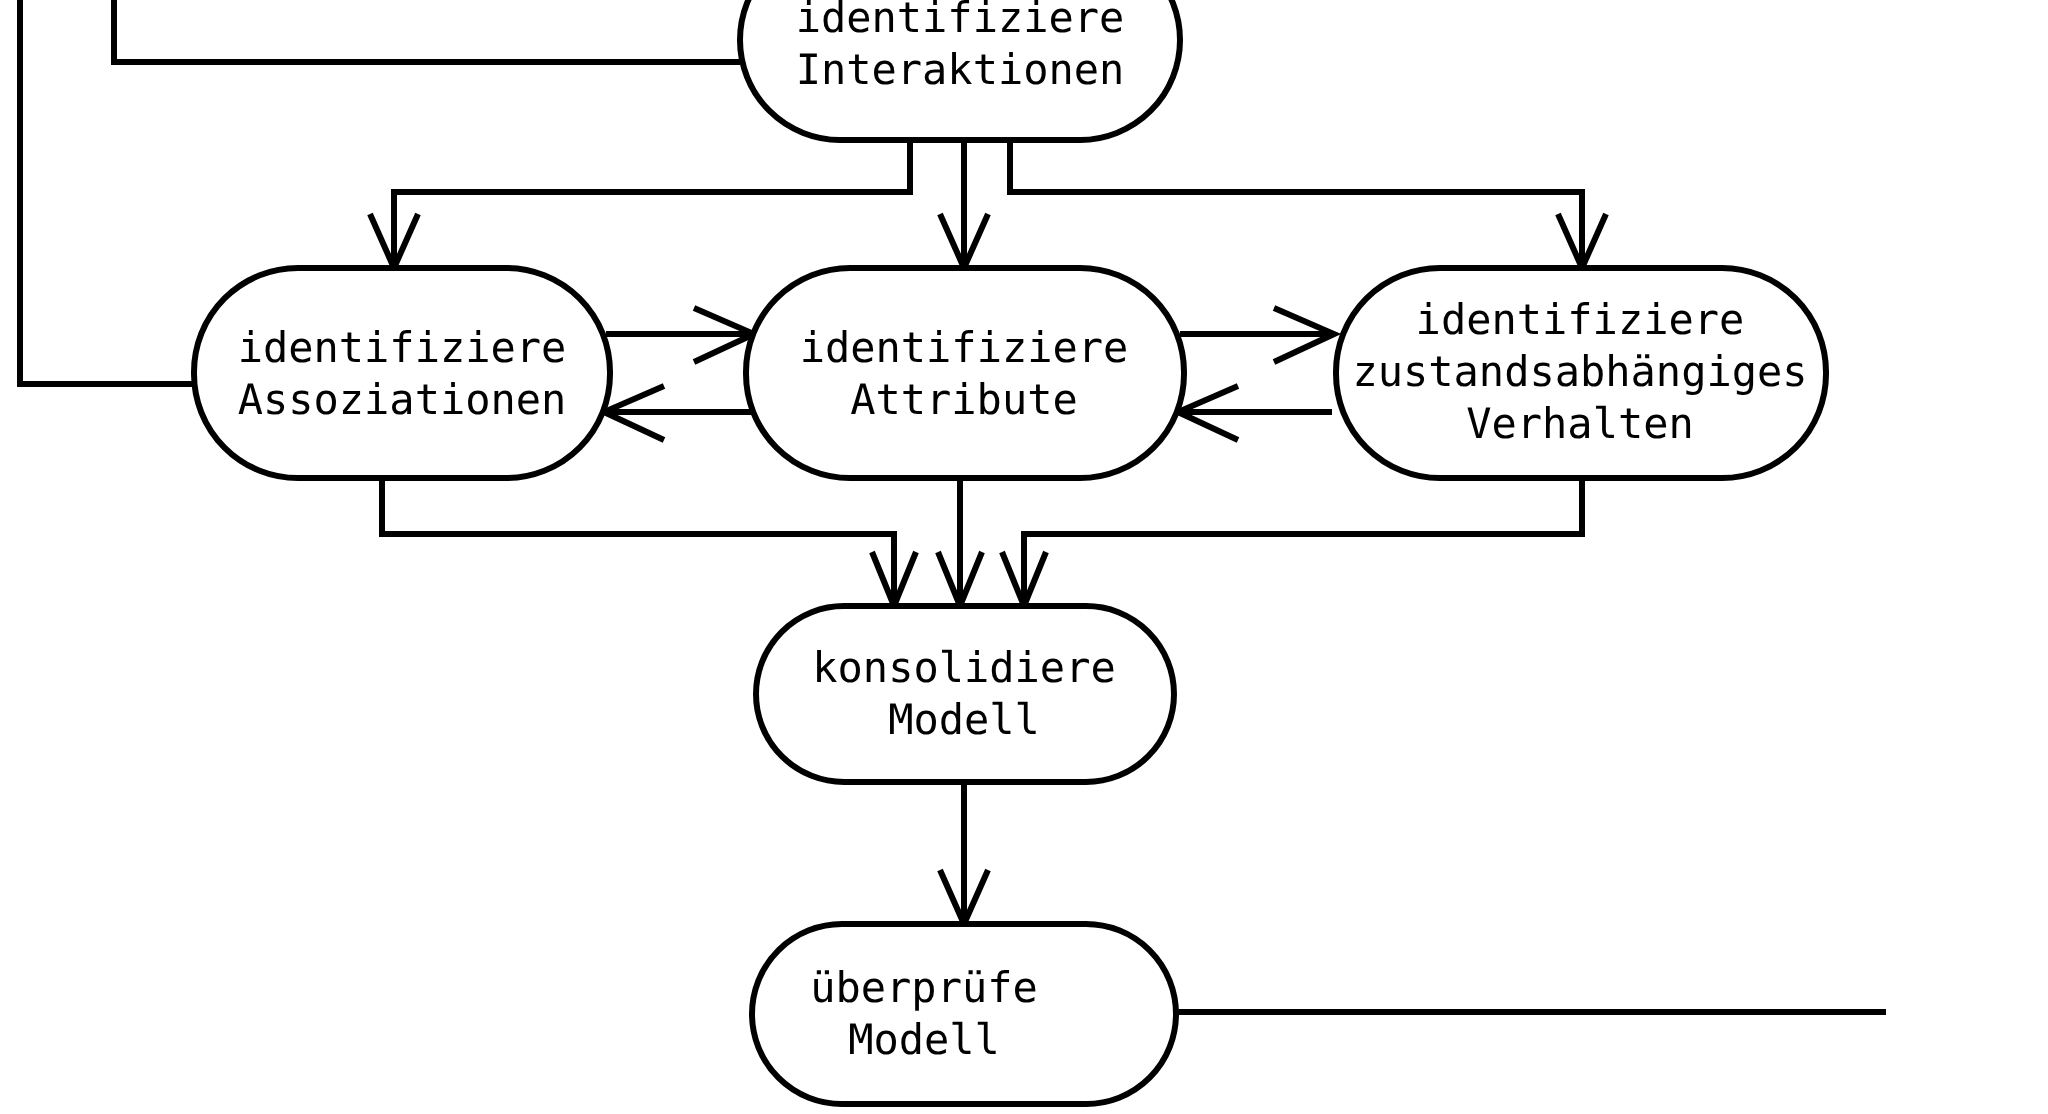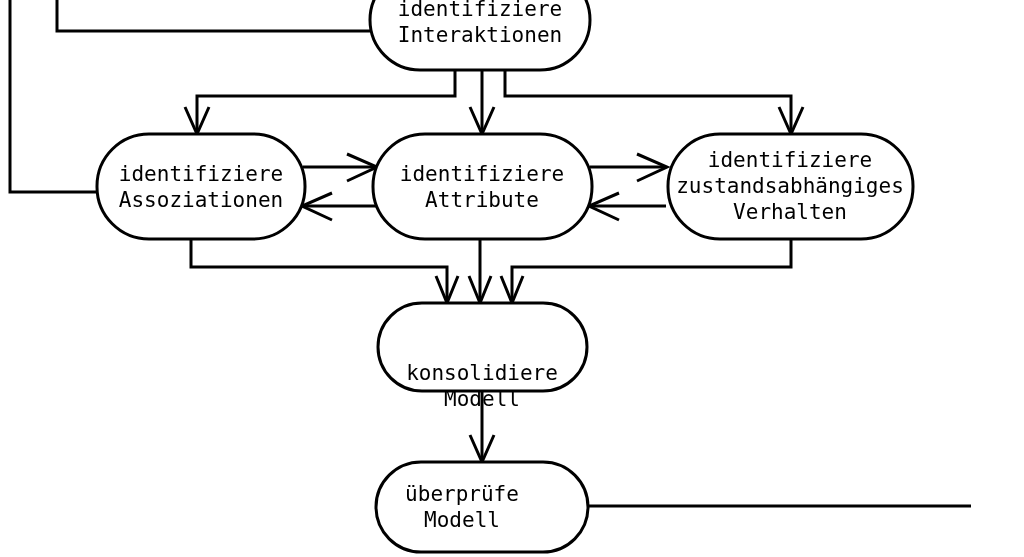--- a/index.html
+++ b/index.html
@@ -8,21 +8,20 @@
     padding: 0;
     background: #ffffff;
   }
   #canvas {
     position: relative;
     width: 943px;
     height: 557px;
     background: #ffffff;
     overflow: hidden;
     font-family: "DejaVu Sans Mono", "Liberation Mono", monospace;
-    padding-left: 28px;
   }
   #canvas svg {
     position: absolute;
     left: 0;
     top: 0;
     width: 1024px;
     height: 557px;
   }
   .node-shape {
     fill: #ffffff;
@@ -130,19 +129,19 @@
   <div class="node-label" style="left:201px; top:187px;">identifiziere
 Assoziationen</div>
 
   <div class="node-label" style="left:482px; top:187px;">identifiziere
 Attribute</div>
 
   <div class="node-label" style="left:790px; top:186px;">identifiziere
 zustandsabhängiges
 Verhalten</div>
 
-  <div class="node-label" style="left:482px; top:347px;margin-top:39px;">konsolidiere
+  <div class="node-label" style="left:482px; top:347px;">konsolidiere
 Modell</div>
 
   <div class="node-label" style="left:462px; top:507px;">überprüfe
 Modell</div>
 
 </div>
 
 </body></html>

